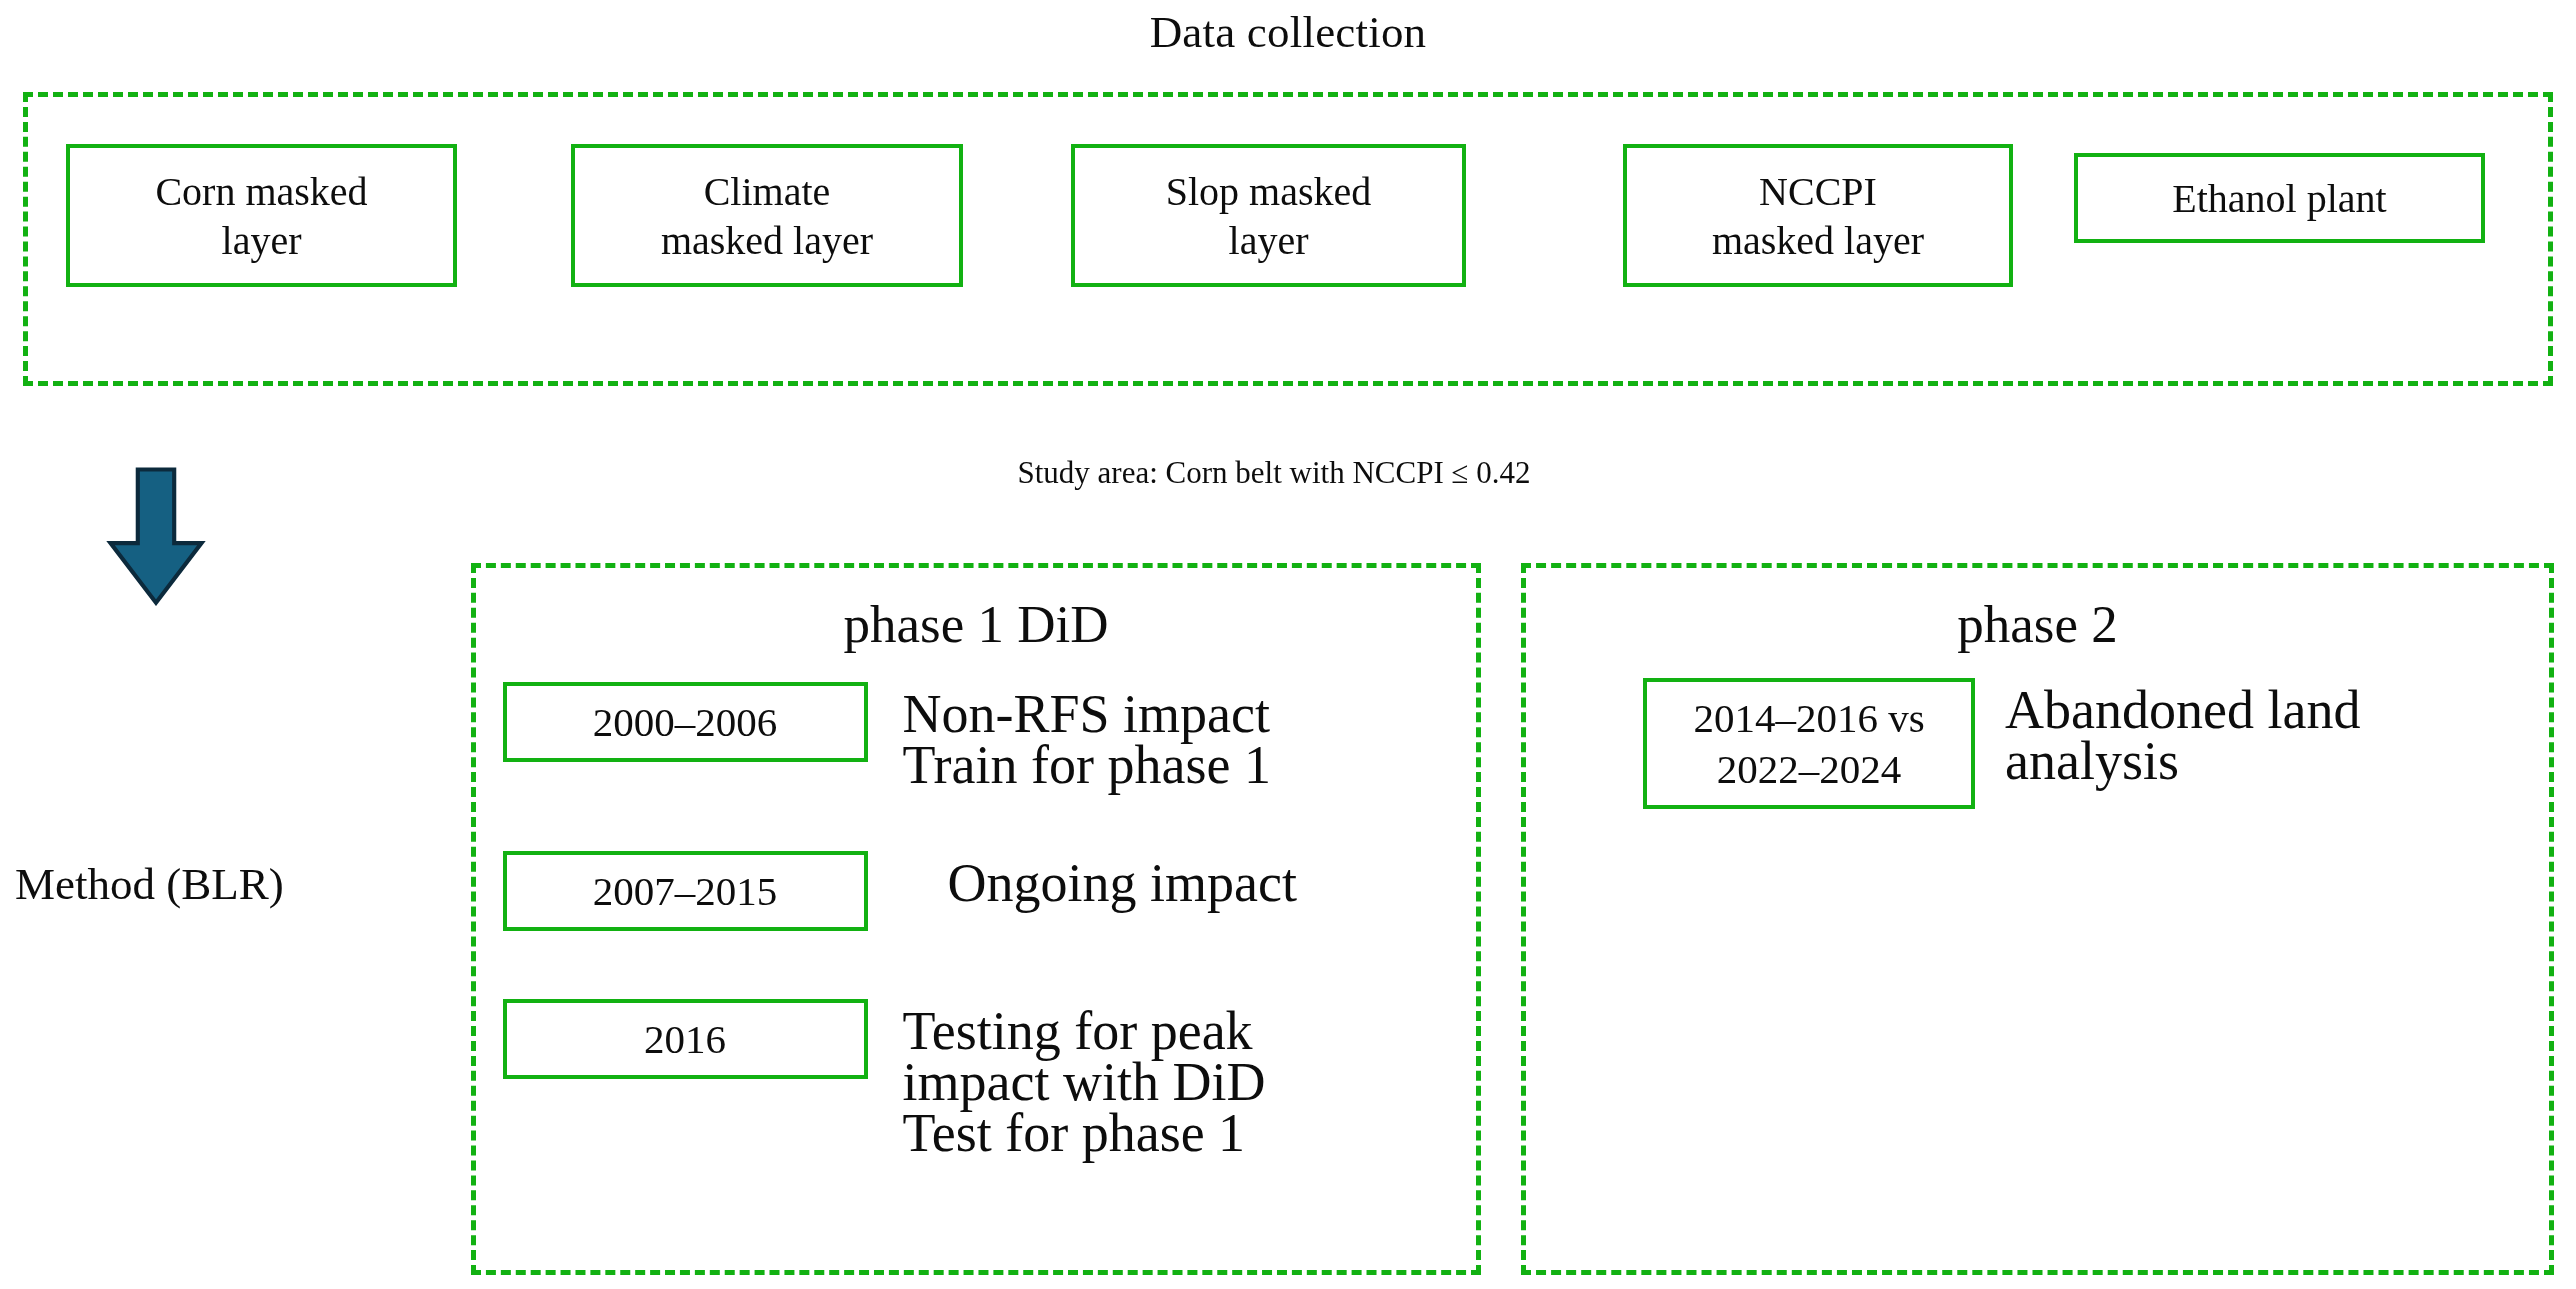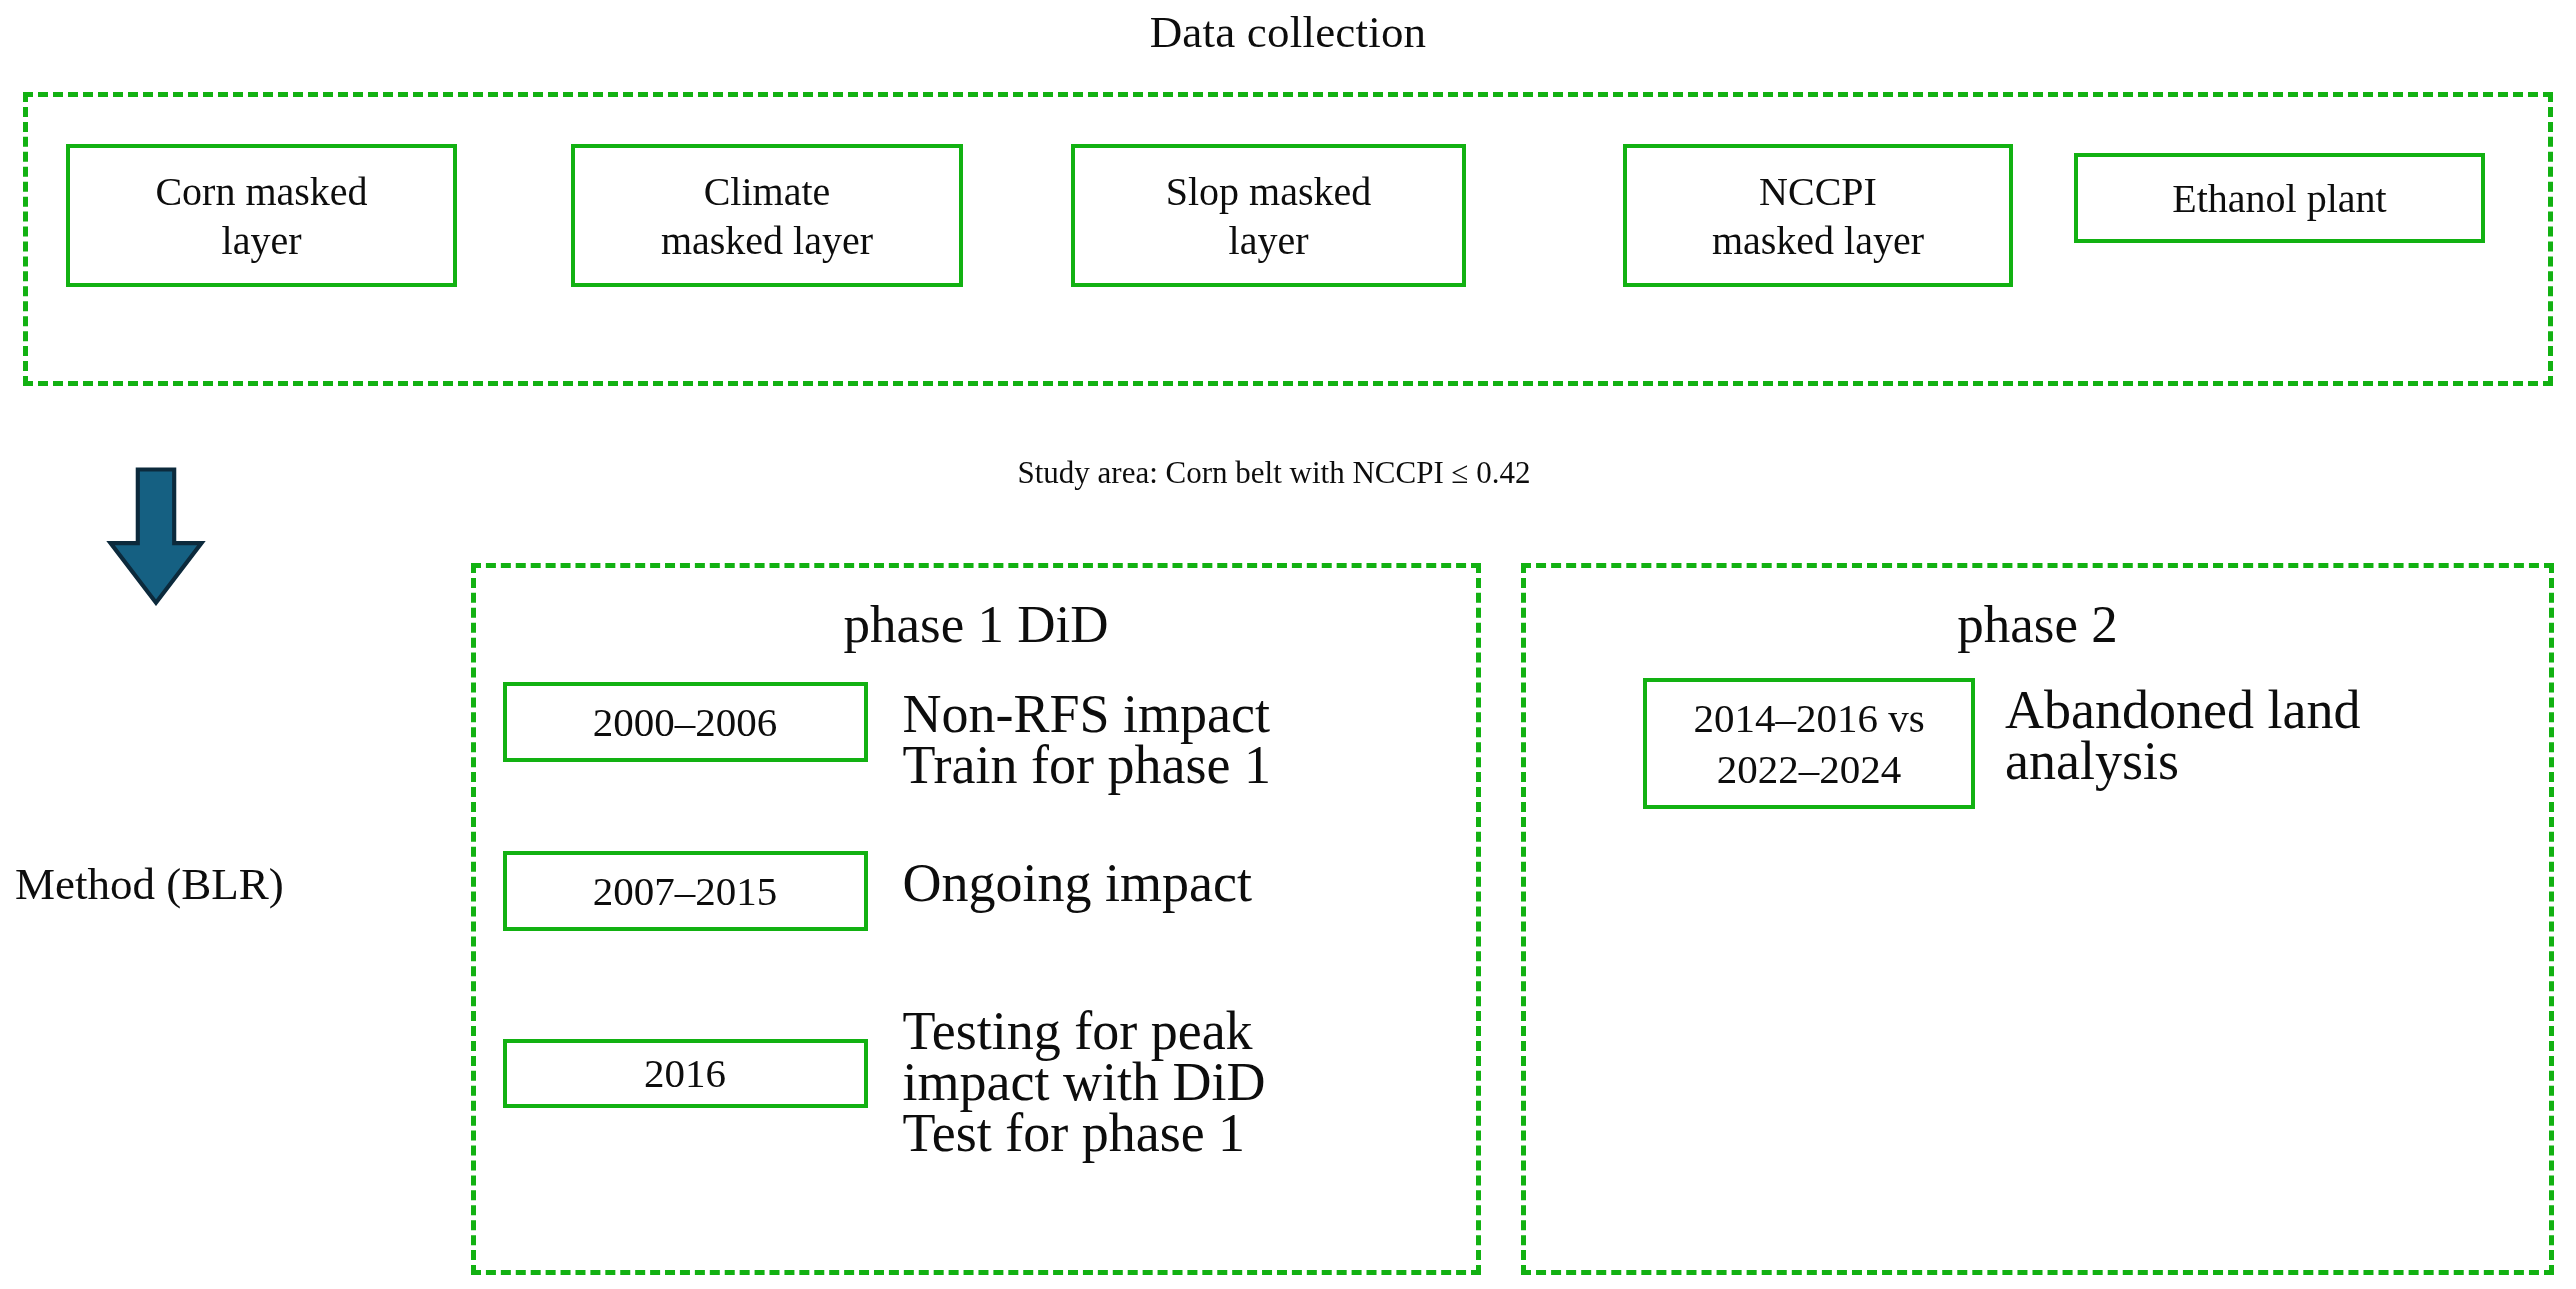--- a/index.html
+++ b/index.html
@@ -141,26 +141,26 @@
     line-height: 51px;
     white-space: pre-line;
     padding-top: 6.6px;
   }
 
   
   .p1-row1 { left: 26.5px;  top: 114px; }
   .p1-row1 .year-box { width: 365px; height: 80px; }
   .p1-row1 .row-desc { margin-left: 35px; }
 
-  .p1-row2 { left: 26.5px;  top: 283px; }
+  .p1-row2 { left: 26.5px;  top: 283px; gap: 45px; }
   .p1-row2 .year-box { width: 365px; height: 80px; }
   .p1-row2 .row-desc { margin-left: 35px; }
 
   .p1-row3 { left: 26.5px;  top: 431px; }
-  .p1-row3 .year-box { width: 365px; height: 69px; margin-top: 40px; }
+  .p1-row3 .year-box { width: 365px; height: 80px; }
   .p1-row3 .row-desc { margin-left: 35px; }
 
   
   .p2-row1 { left: 76px;  top: 110px; }
   .p2-row1 .year-box { width: 332px; height: 131px; margin-left: 41px; }
   .p2-row1 .row-desc { margin-left: 30px; }
 </style>
 </head>
 <body>
 

